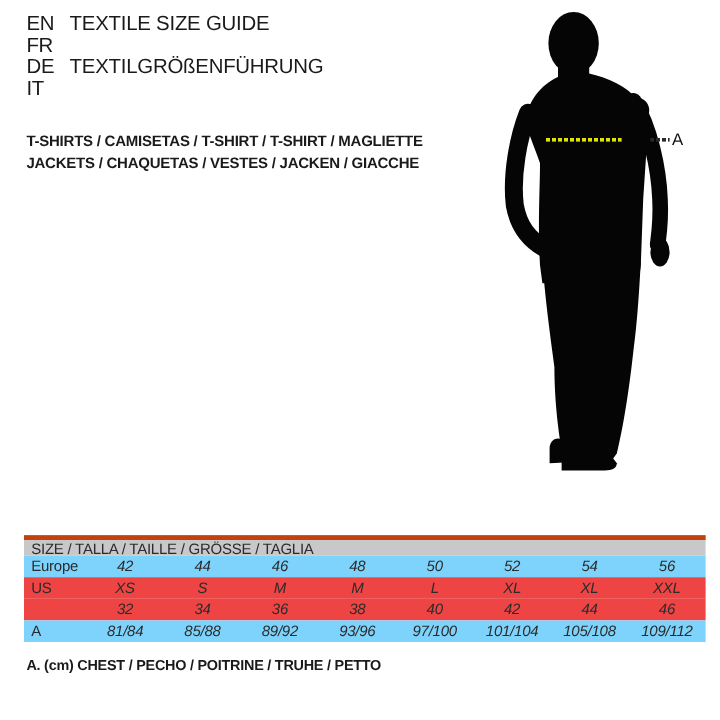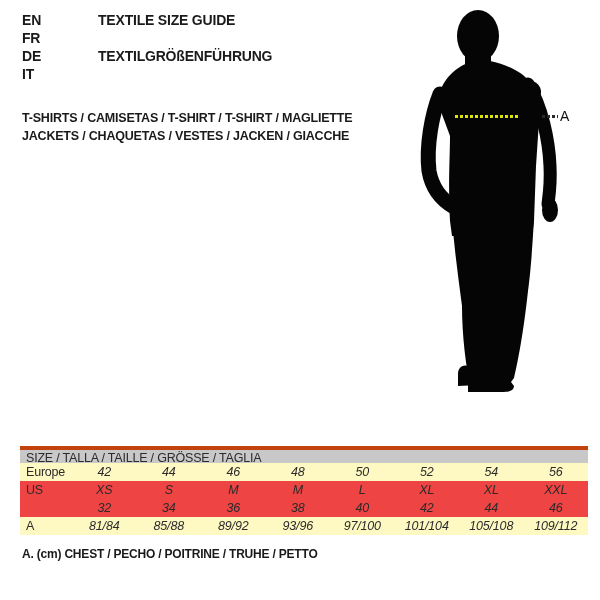--- a/index.html
+++ b/index.html
@@ -3,21 +3,21 @@
 <meta charset="utf-8">
 <style>
   html,body{margin:0;padding:0;background:#ffffff;}
   .page{
     position:relative;width:600px;height:600px;background:#ffffff;overflow:hidden;
     font-family:"Liberation Sans",sans-serif;color:#1a1a1a;
     -webkit-font-smoothing:antialiased;letter-spacing:-0.2px;
   }
   
   .lang-list{position:absolute;left:22px;top:11px;}
-  .lang-row{display:flex;height:18px;line-height:18px;font-size:14px;font-weight:bold;gap:40px;}
+  .lang-row{display:flex;height:18px;line-height:18px;font-size:17px;font-weight:normal;}
   .lang-code{width:36px;}
   
   .cats{position:absolute;left:22px;top:109px;}
   .cat-line{height:18px;line-height:18px;font-size:12.5px;font-weight:bold;}
   
   .figure-wrap{position:absolute;left:410px;top:6px;width:160px;height:388px;}
   .figure-wrap svg{display:block;width:160px;height:388px;}
   
   .dash{position:absolute;height:3px;top:115px;}
   .dash-yellow{left:455px;width:63px;
@@ -26,21 +26,21 @@
     background:repeating-linear-gradient(90deg,#2a2a2a 0 3px,transparent 3px 5px);}
   .measure-label{position:absolute;left:560px;top:108px;font-size:14px;font-weight:400;color:#111;}
   
   .section-title{position:absolute;left:22px;top:420px;font-size:12.5px;font-weight:bold;height:16px;line-height:16px;}
   
   .size-table{position:absolute;left:20px;top:446px;width:568px;font-size:12.5px;}
   .thead{height:17px;line-height:17px;background:#c8c8c8;color:#2b2b2b;padding-left:6px;
     border-top:4px solid #c2410c;box-sizing:border-box;}
   .trow{display:grid;grid-template-columns:52px repeat(8,1fr);height:18px;line-height:18px;}
   .trow.shaded{background:#ef4444;}
-  .trow.plain{background:#fef9c3;}
+  .trow.plain{background:#7dd3fc;}
   .row-label{text-align:left;padding-left:6px;color:#2b2b2b;}
   .cell{text-align:center;color:#2b2b2b;font-style:italic;}
   
   .footnote{position:absolute;left:22px;top:547px;font-size:12px;font-weight:bold;}
 </style>
 </head>
 <body>
 
 <div class="page">
 

